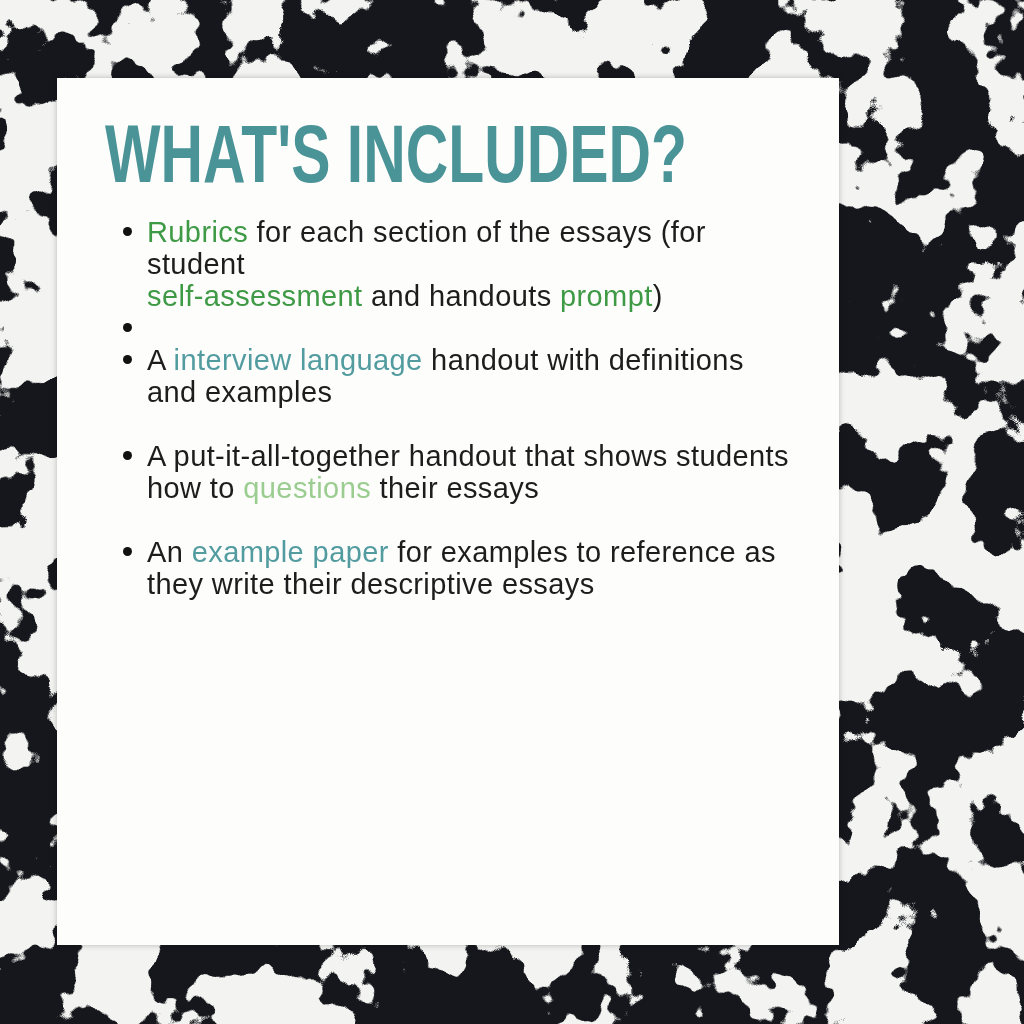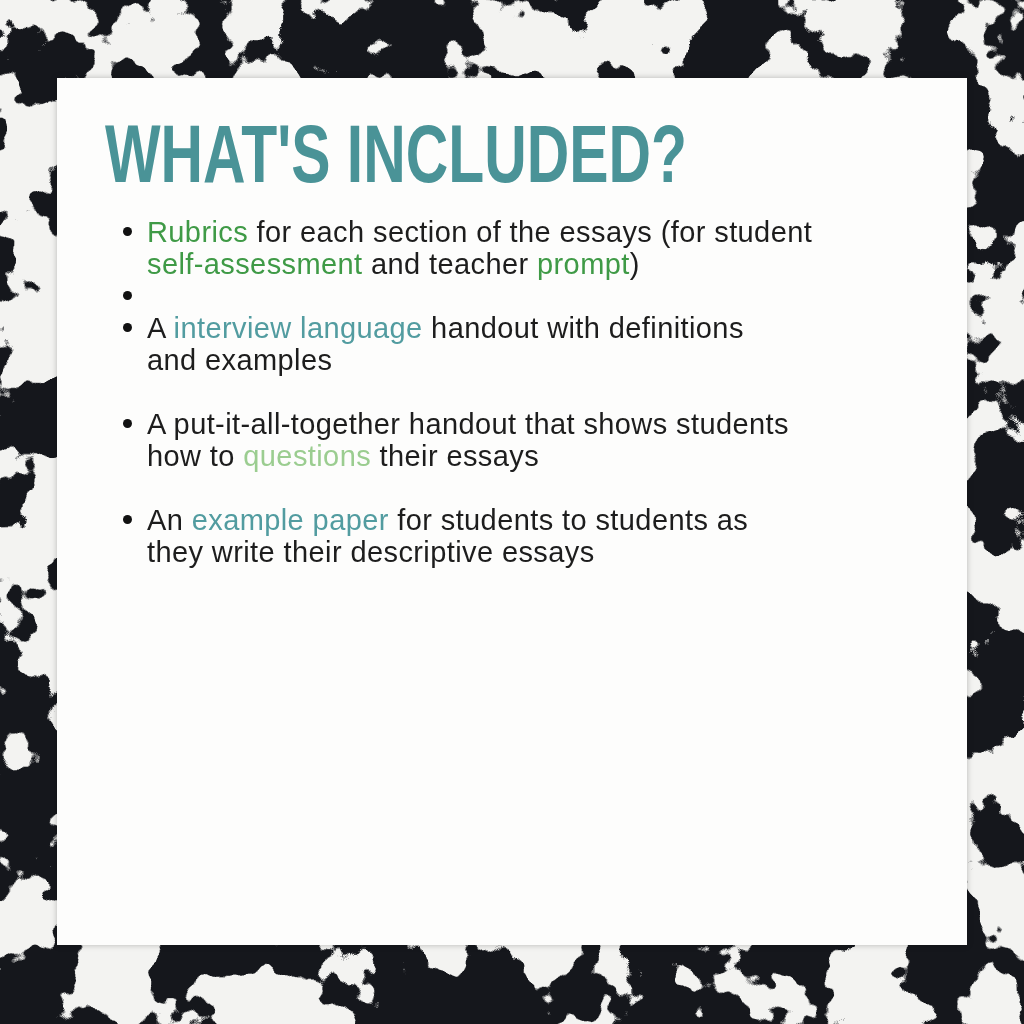--- a/index.html
+++ b/index.html
@@ -10,21 +10,21 @@
     --lime:#93C13D;
     --teal:#529CA0;
     --lightgreen:#9BCD90;
     --heading:#4A9397;
   }
   html,body{margin:0;padding:0;}
   body{width:1024px;height:1024px;font-family:"Liberation Sans",sans-serif;}
   .stage{position:relative;width:1024px;height:1024px;overflow:hidden;background:var(--bg-dark);}
   .marble{position:absolute;left:0;top:0;display:block;}
   .card{
-    position:absolute;left:57px;top:78px;width:910px;height:867px;
+    position:absolute;left:57px;top:78px;width:782px;height:867px;
     background:var(--card-bg);box-sizing:border-box;
     padding:38px 48px 0 48px;
     box-shadow:0 0 6px rgba(0,0,0,0.25);
   }
   .heading-svg{display:block;margin:0;}
   .heading-svg text{
     font-family:"Liberation Sans",sans-serif;
     font-weight:700;
   }
   ul.included{
@@ -78,24 +78,24 @@
   </svg>
 
   <div class="card">
 
     <svg class="heading-svg" width="600" height="86" viewBox="0 0 600 86">
       <text x="0" y="66" font-size="82" textLength="582" lengthAdjust="spacingAndGlyphs" fill="#4A9397">WHAT'S INCLUDED?</text>
     </svg>
 
     <ul class="included">
         <li class="tight"><span class="seg-green">Rubrics</span><span class="seg-text"> for each section of the essays (for student
-</span><span class="seg-green">self-assessment</span><span class="seg-text"> and teacher </span><span class="seg-green">prompt</span><span class="seg-text">)</span></li>
+</span><span class="seg-green">self-assessment</span><span class="seg-text"> and handouts </span><span class="seg-green">prompt</span><span class="seg-text">)</span></li>
         <li class="tight"></li>
         <li><span class="seg-text">A </span><span class="seg-teal">interview language</span><span class="seg-text"> handout with definitions
 and examples</span></li>
         <li><span class="seg-text">A put-it-all-together handout that shows students
 how to </span><span class="seg-lightgreen">questions</span><span class="seg-text"> their essays</span></li>
-        <li><span class="seg-text">An </span><span class="seg-teal">example paper</span><span class="seg-text"> for students to students as
+        <li><span class="seg-text">An </span><span class="seg-teal">example paper</span><span class="seg-text"> for examples to reference as
 they write their descriptive essays</span></li>
       </ul>
 
   </div>
 </div>
 
 </body></html>

